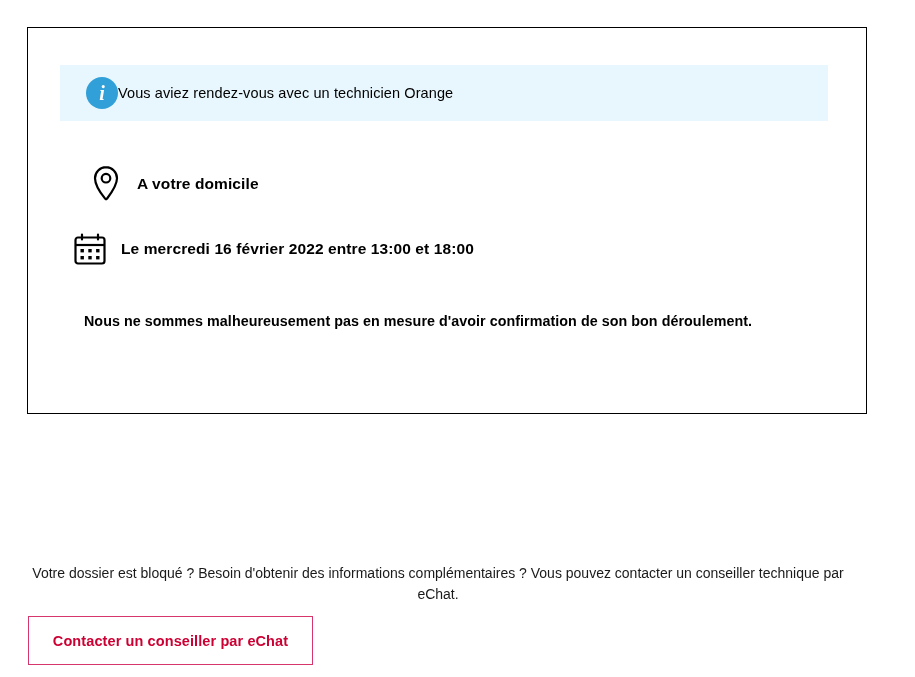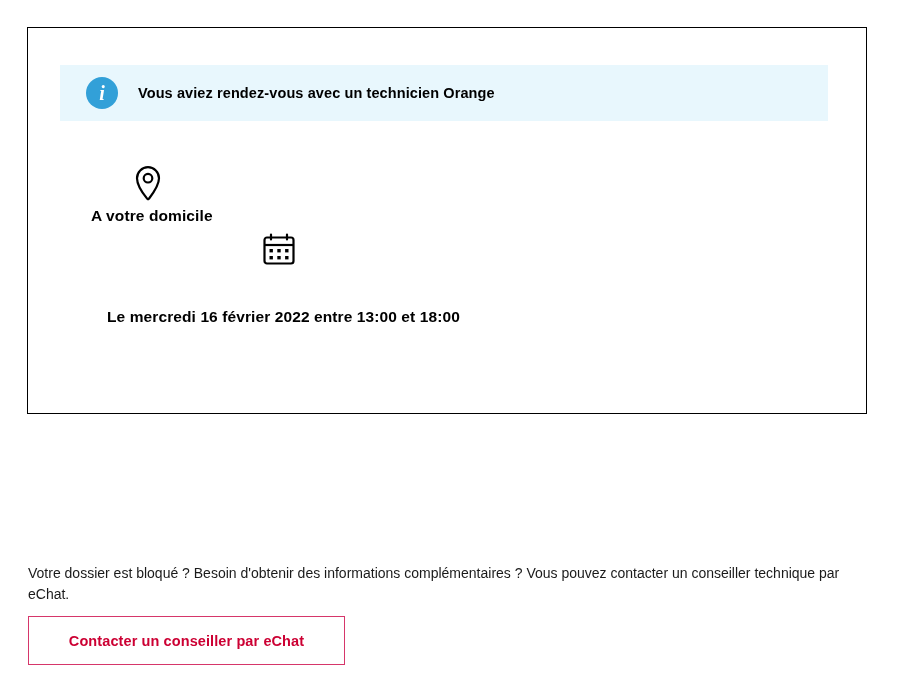--- a/index.html
+++ b/index.html
@@ -52,35 +52,33 @@
     color: #ffffff;
     font-family: "Liberation Serif", serif;
     font-style: italic;
     font-weight: bold;
     font-size: 20px;
     line-height: 32px;
     text-align: center;
     flex: none;
   }
   .info-banner-text {
-    margin-left: 20px;
     font-size: 14.5px;
-    font-weight: bold;
+    font-weight: normal;
     color: #000000;
     letter-spacing: 0.1px;
   }
 
   .detail-row {
     position: absolute;
     display: flex;
     align-items: center;
-    flex-direction: column;
   }
   .detail-row.location { left: 55px; top: 133px; }
-  .detail-row.datetime { left: 71px; top: 198px; gap: 36px; }
+  .detail-row.datetime { left: 39px; top: 198px; }
 
   .detail-icon {
     width: 46px;
     height: 46px;
     flex: none;
     display: flex;
     align-items: center;
     justify-content: center;
   }
   .detail-label {
@@ -116,27 +114,28 @@
   }
 
   .help-text {
     position: absolute;
     left: 28px;
     top: 549px;
     width: 820px;
     font-size: 14px;
     line-height: 21px;
     color: #1a1a1a;
+    text-align: center;
   }
 
   .echat-button {
     position: absolute;
     left: 28px;
     top: 616px;
-    width: 317px;
+    width: 285px;
     height: 49px;
     box-sizing: border-box;
     border: 1px solid #d6366a;
     background: #ffffff;
     color: #cc0033;
     font-family: "Liberation Sans", sans-serif;
     font-size: 14.5px;
     font-weight: bold;
     letter-spacing: 0.1px;
     cursor: pointer;
@@ -176,20 +175,21 @@
           <rect x="24.1" y="18" width="3.4" height="3.4" fill="#000000"></rect>
           <rect x="8.5" y="25" width="3.4" height="3.4" fill="#000000"></rect>
           <rect x="16.3" y="25" width="3.4" height="3.4" fill="#000000"></rect>
           <rect x="24.1" y="25" width="3.4" height="3.4" fill="#000000"></rect>
         </svg>
       </span>
       <span class="detail-label">Le mercredi 16 février 2022 entre 13:00 et 18:00</span>
     </div>
 
     <div class="card-message">
+      <span class="line">Nous ne sommes malheureusement pas en mesure d'avoir confirmation de son bon déroulement.</span>
     </div>
 
   </section>
 
 
   <p class="help-text">Votre dossier est bloqué ? Besoin d'obtenir des informations complémentaires ? Vous pouvez contacter un conseiller technique par eChat.</p>
 
   <button class="echat-button">Contacter un conseiller par eChat</button>
 
 </div>

